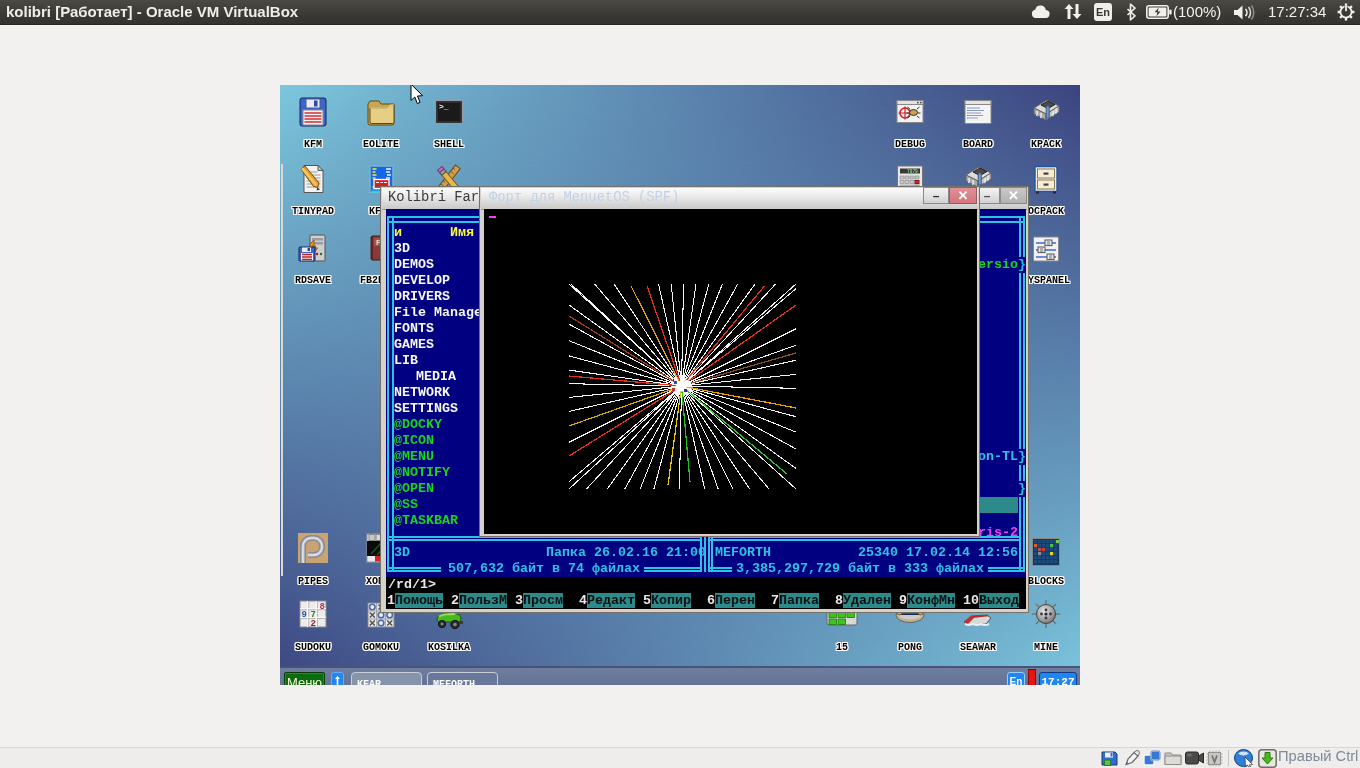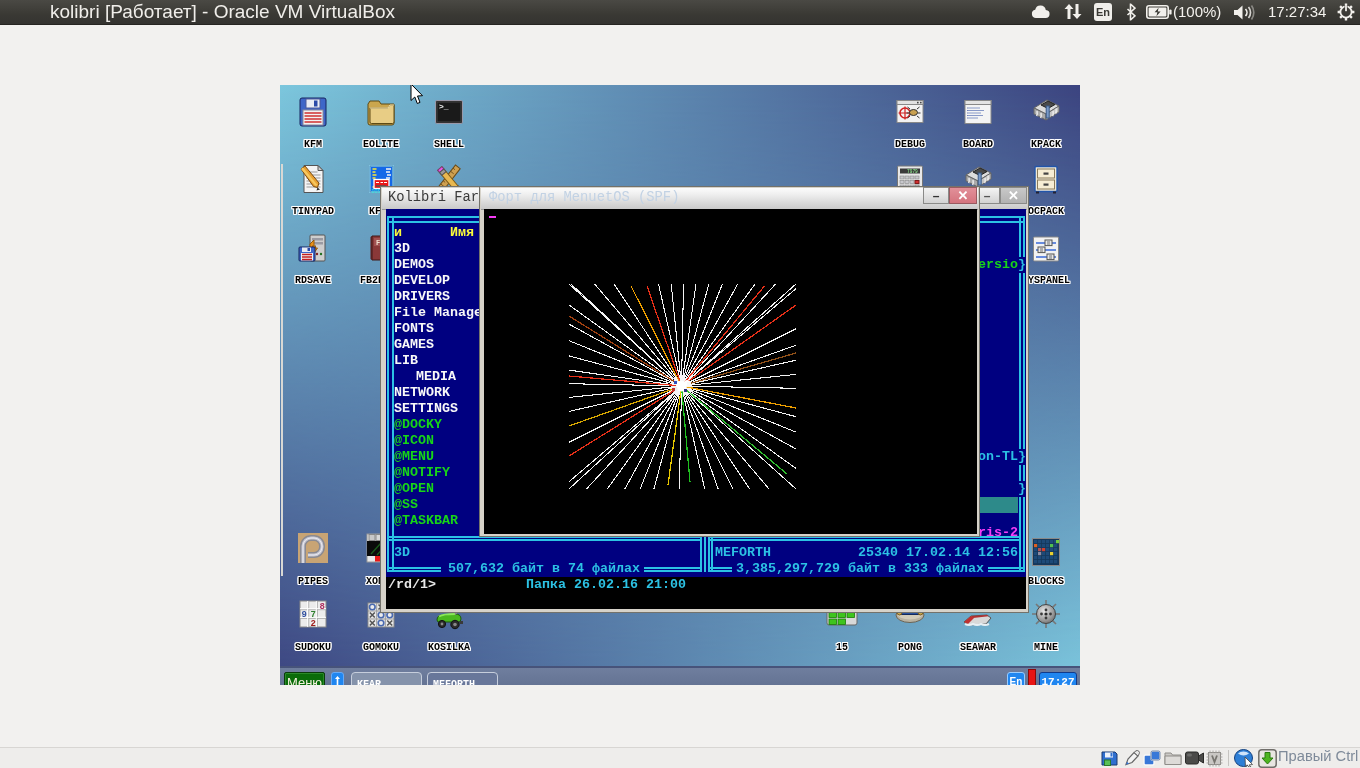--- a/index.html
+++ b/index.html
@@ -1,19 +1,19 @@
 <!DOCTYPE html>
 <html><head><meta charset="utf-8">
 <style>
 html,body{margin:0;padding:0;width:1360px;height:768px;overflow:hidden;background:#F2F1EF;
 font-family:"Liberation Sans",sans-serif;}
 .abs{position:absolute;}
 #topbar{position:absolute;left:0;top:0;width:1360px;height:24px;
 background:linear-gradient(#4a4944,#3a3934 60%,#343330);border-bottom:1px solid #262521;}
-#topbar .ttl{position:absolute;left:6px;top:0;line-height:23px;font-size:19px;font-weight:normal;color:#f0eeea;margin-left:44px;}
+#topbar .ttl{position:absolute;left:6px;top:0;line-height:23px;font-size:15px;font-weight:bold;color:#f0eeea;}
 #topbar .wtx{position:absolute;top:0;line-height:23px;font-size:15px;color:#f4f2ee;}
 #vm{position:absolute;left:280px;top:85px;width:800px;height:600px;overflow:hidden;}
 .lbl{position:absolute;font-family:"Liberation Mono",monospace;font-size:10px;font-weight:bold;
 color:#000;white-space:pre;letter-spacing:0px;line-height:10px;
 text-shadow:-1px 0 #fff,1px 0 #fff,0 -1px #fff,0 1px #fff,-1px -1px #fff,1px 1px #fff,-1px 1px #fff,1px -1px #fff;
 transform:translateX(-50%);}
 .con{font-family:"Liberation Mono",monospace;font-size:13.33px;font-weight:bold;line-height:16px;
 white-space:pre;position:absolute;color:#f8f8f8;}
 .cy{color:#2cc2e4;} .yl{color:#fafa3a;} .gr{color:#17d517;} .mg{color:#f63cf6;margin-top:44px;}
 .tb{background:#2d8a8a;color:#101010;}
@@ -525,26 +525,27 @@
   <div class="con gr" style="left:8px;top:288px;">@SS</div>
   <div class="con gr" style="left:8px;top:304px;">@TASKBAR</div>
   <div class="con gr" style="left:592px;top:48px;">ersio</div>
   <div class="con cy" style="left:632px;top:48px;background:#000080;">}</div>
   <div class="con cy" style="left:592px;top:240px;">on-TL</div>
   <div class="con cy" style="left:632px;top:240px;background:#000080;">}</div>
   <div class="con mg" style="left:592px;top:272px;">ris-2</div>
   <div class="con cy" style="left:632px;top:272px;background:#000080;">}</div>
   <div class="abs" style="left:329px;top:288px;width:303px;height:16px;background:#2d8a8a;"></div>
   <div class="con cy" style="left:8px;top:336px;">3D</div>
-  <div class="con cy" style="left:140px;top:336px;margin-top:32px;">Папка 26.02.16 21:00</div>
+  <div class="con cy" style="left:160px;top:336px;">Папка 26.02.16 21:00</div>
   <div class="con cy" style="left:329px;top:336px;">MEFORTH</div>
   <div class="con cy" style="left:472px;top:336px;">25340 17.02.14 12:56</div>
   <div class="con cy" style="left:62px;top:352px;">507,632 байт в 74 файлах</div>
   <div class="con cy" style="left:350px;top:352px;">3,385,297,729 байт в 333 файлах</div>
   <div class="con " style="left:2px;top:368px;"><span style="color:#e8e8e8">/rd/1&gt;</span></div>
+  <div class="con" style="left:1px;top:384px;color:#e8e8e8;">1<span class="tb">Помощь</span> 2<span class="tb">ПользМ</span> 3<span class="tb">Просм</span>  4<span class="tb">Редакт</span> 5<span class="tb">Копир</span>  6<span class="tb">Перен</span>  7<span class="tb">Папка</span>  8<span class="tb">Удален</span> 9<span class="tb">КонфМн</span> 10<span class="tb">Выход</span></div>
  </div>
 </div>
  <div class="win" style="left:199px;top:101px;width:501px;height:351px;">
  <div class="tbar"></div>
  <div class="wttl" style="left:9px;color:#c2d2e4;">Форт для MenuetOS (SPF)</div>
  <div class="wbtn" style="left:443px;width:26px;">
         <div class="bsym" style="color:#333;">–</div>
       </div>
  <div class="wbtn" style="left:469px;width:28px;background:linear-gradient(#e29099,#d4747e);border-color:#9a5a60;">
         <div class="bsym" style="color:#fff;font-size:13px;">✕</div>

